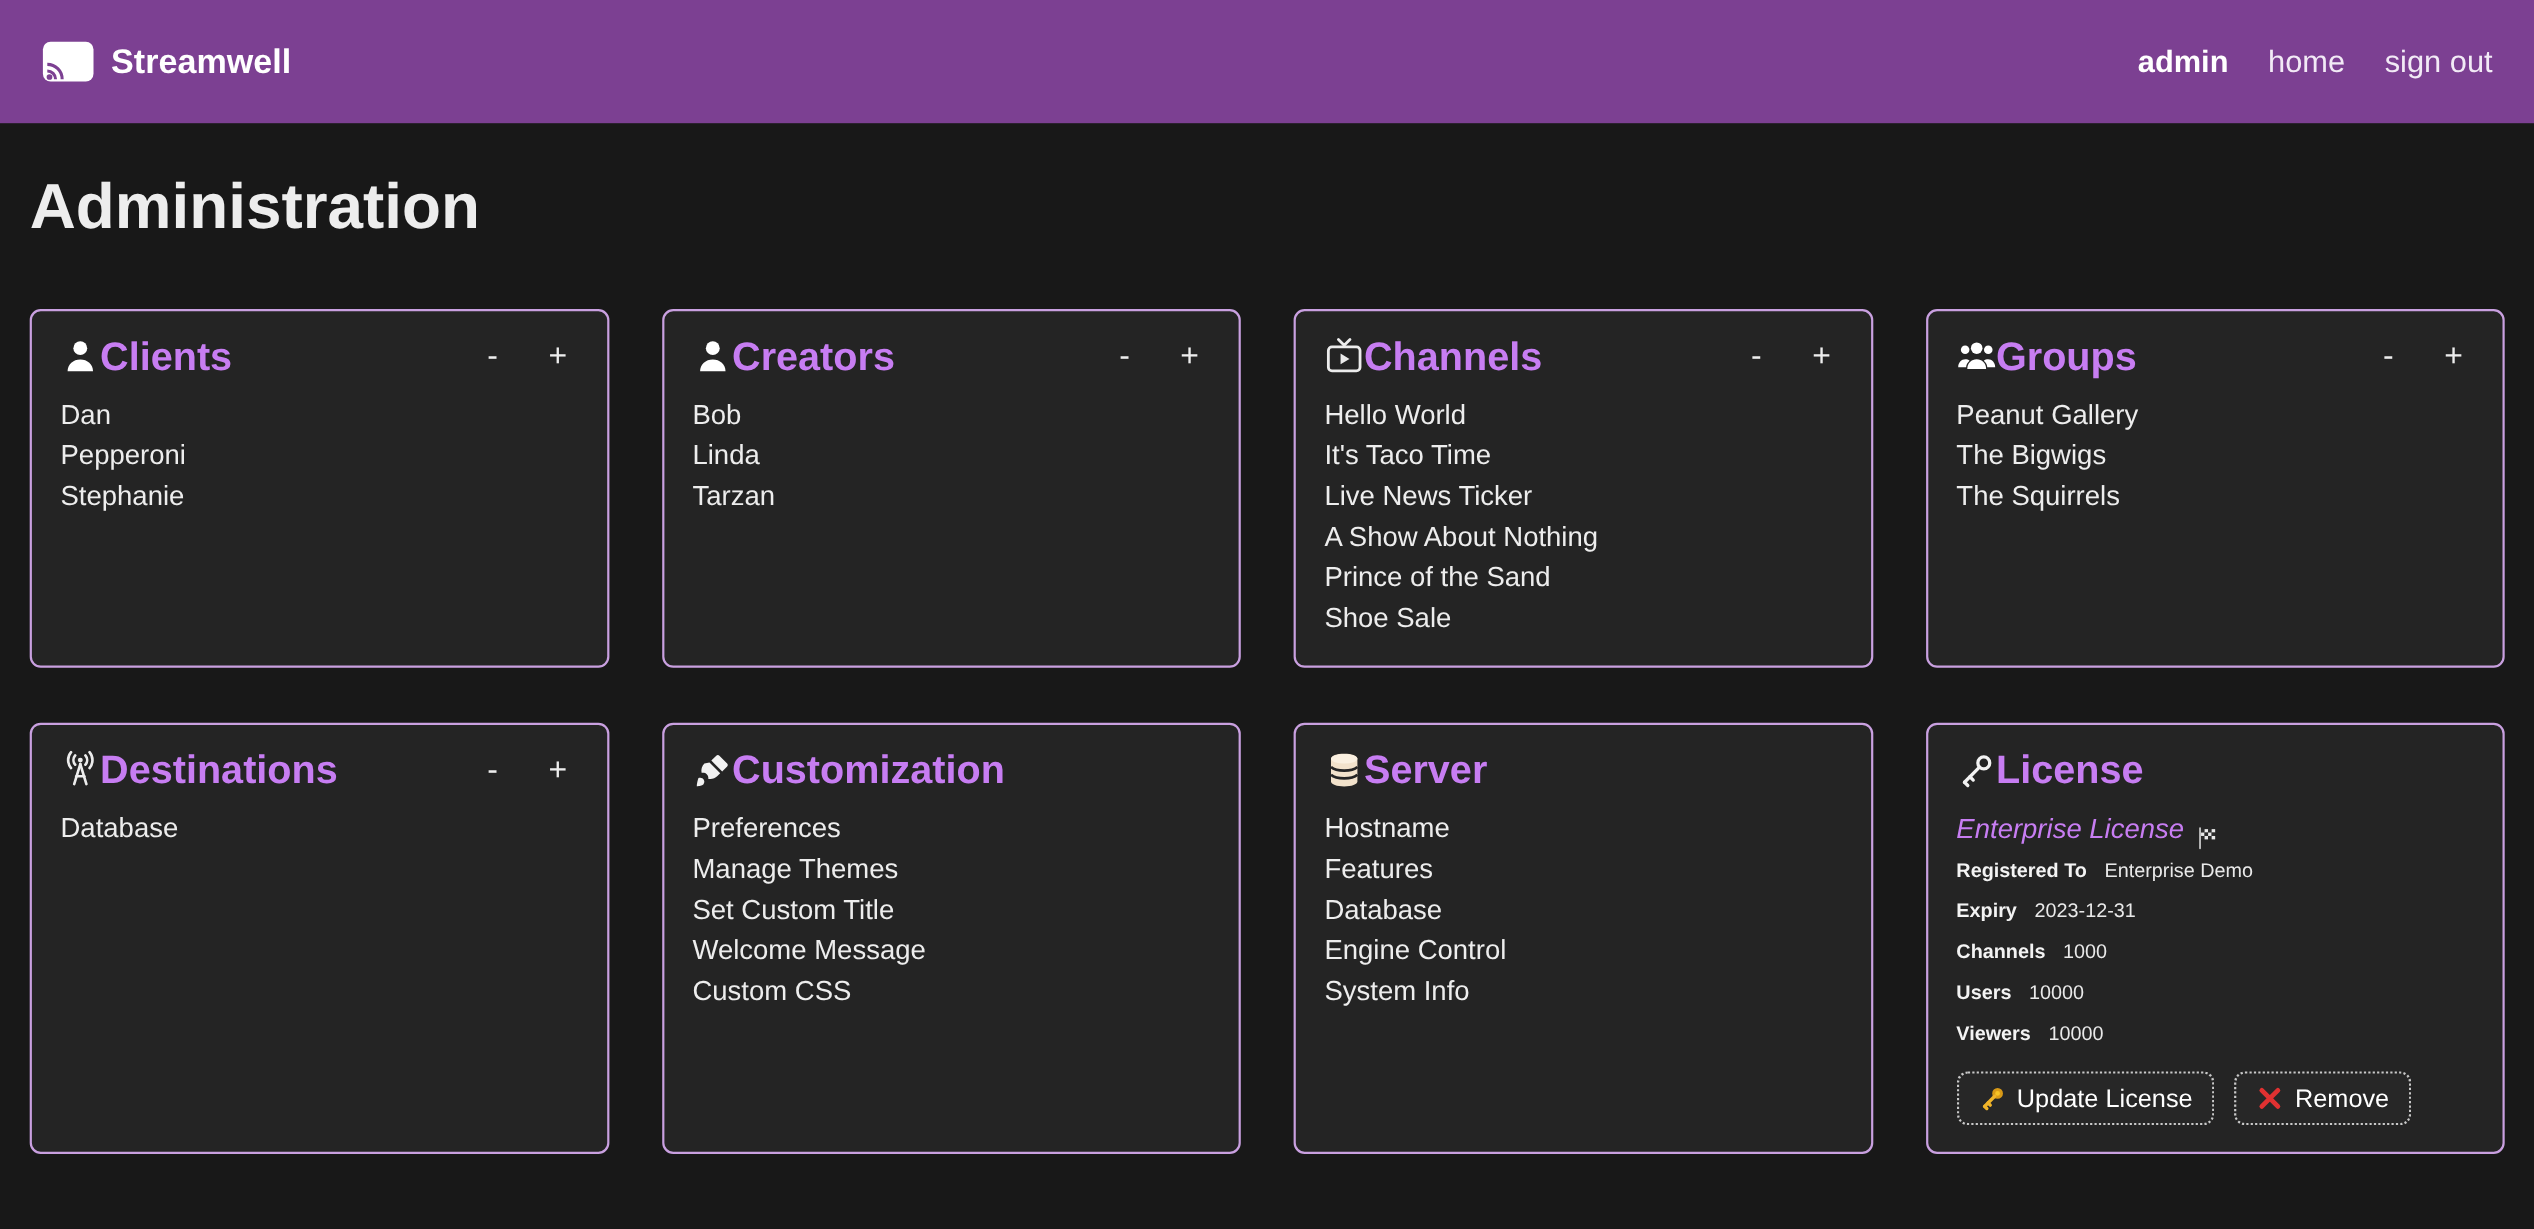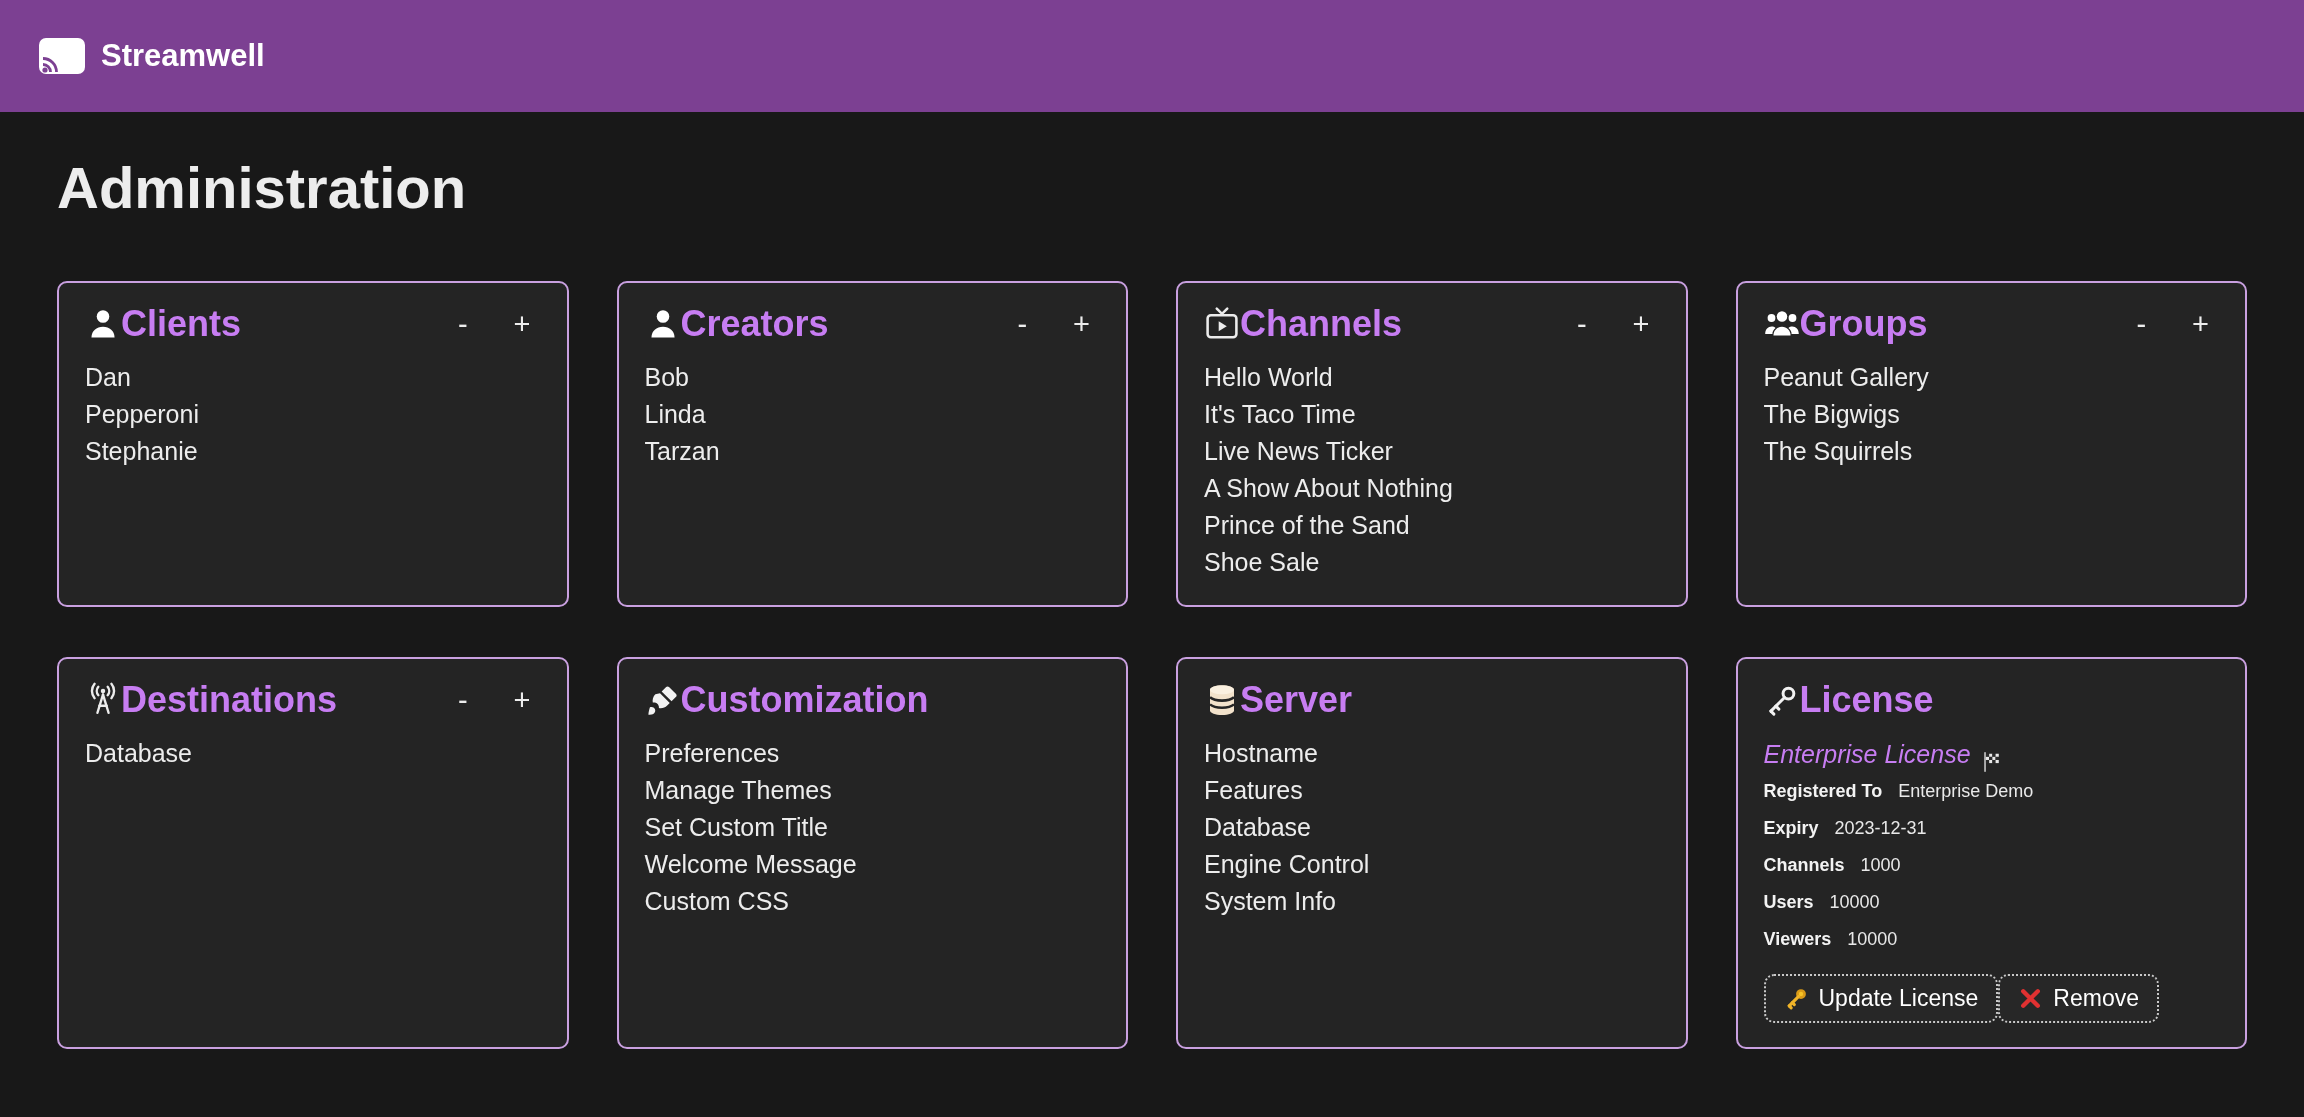--- a/index.html
+++ b/index.html
@@ -22,21 +22,21 @@
     height:112px;background:var(--header-bg);
     display:flex;align-items:center;padding:0 38px;
   }
   .brand{display:flex;align-items:center;gap:15px;color:#ffffff;
     font-size:31px;font-weight:700;cursor:pointer;}
   .brand .logo{width:48px;height:40px;display:inline-flex;}
   nav{margin-left:auto;display:flex;align-items:center;gap:36px;
     font-size:28px;color:#f2eaf6;}
   .nav-item{cursor:pointer;}
   .nav-item.bold{font-weight:700;color:#ffffff;}
-  main{padding:0 57px;margin-top:28px;}
+  main{padding:0 27px;margin-top:28px;}
   h1{font-size:58px;font-weight:600;color:#ededed;margin:42px 0 60px;}
   .grid{display:grid;grid-template-columns:repeat(4,1fr);
     column-gap:48px;row-gap:50px;}
   .card{
     background:var(--card-bg);
     border:2px solid var(--card-border);
     border-radius:10px;
     padding:20px 26px 24px;
   }
   .card-head{display:flex;align-items:center;margin-bottom:14px;}
@@ -46,21 +46,21 @@
   .controls{margin-left:auto;display:flex;gap:26px;align-items:center;}
   .ctrl-btn{background:none;border:none;color:#ededed;font-size:29px;
     font-family:inherit;cursor:pointer;padding:2px 10px;line-height:1;}
   ul.card-list{list-style:none;margin:0;padding:0;}
   .card-list li{font-size:25px;line-height:37px;color:#ededed;cursor:pointer;}
   .license-type{display:flex;align-items:flex-end;gap:10px;color:var(--accent);
     font-style:italic;font-size:25px;line-height:38px;margin:0;}
   .flag-icon{width:22px;height:22px;display:inline-flex;font-style:normal;}
   .license-row{font-size:18px;line-height:37px;color:#e9e9e9;}
   .license-row b{font-weight:700;margin-right:16px;color:#f3f3f3;}
-  .license-buttons{display:flex;margin-top:16px;}
+  .license-buttons{display:flex;gap:18px;margin-top:16px;}
   .lic-btn{display:inline-flex;align-items:center;gap:10px;
     background:#272727;border:2px dotted #c9c9c9;border-radius:10px;
     padding:9px 18px;color:#ffffff;font-size:23px;font-family:inherit;cursor:pointer;}
   .btn-icon{width:25px;height:25px;display:inline-flex;}
   .btn-icon svg{width:100%;height:100%;}
 </style>
 </head>
 <body>
 
 <header>
@@ -70,20 +70,25 @@
         <rect x="1" y="2" width="46" height="36" rx="7" fill="#ffffff"></rect>
         <g stroke="#7c4092" stroke-width="2.8" fill="none">
           <path d="M5 28.5a7.5 7.5 0 0 1 7.5 7.5"></path>
           <path d="M5 22.5a13.5 13.5 0 0 1 13.5 13.5"></path>
         </g>
         <circle cx="7" cy="34" r="2.6" fill="#7c4092"></circle>
       </svg>
     </span>
     <span>Streamwell</span>
   </div>
+  <nav>
+    <span class="nav-item bold">admin</span>
+    <span class="nav-item">home</span>
+    <span class="nav-item">sign out</span>
+  </nav>
 </header>
 
 <main>
   <h1>Administration</h1>
 
   <div class="grid" id="card-grid">
 
     <section class="card">
     <div class="card-head">
       <span class="card-icon">

